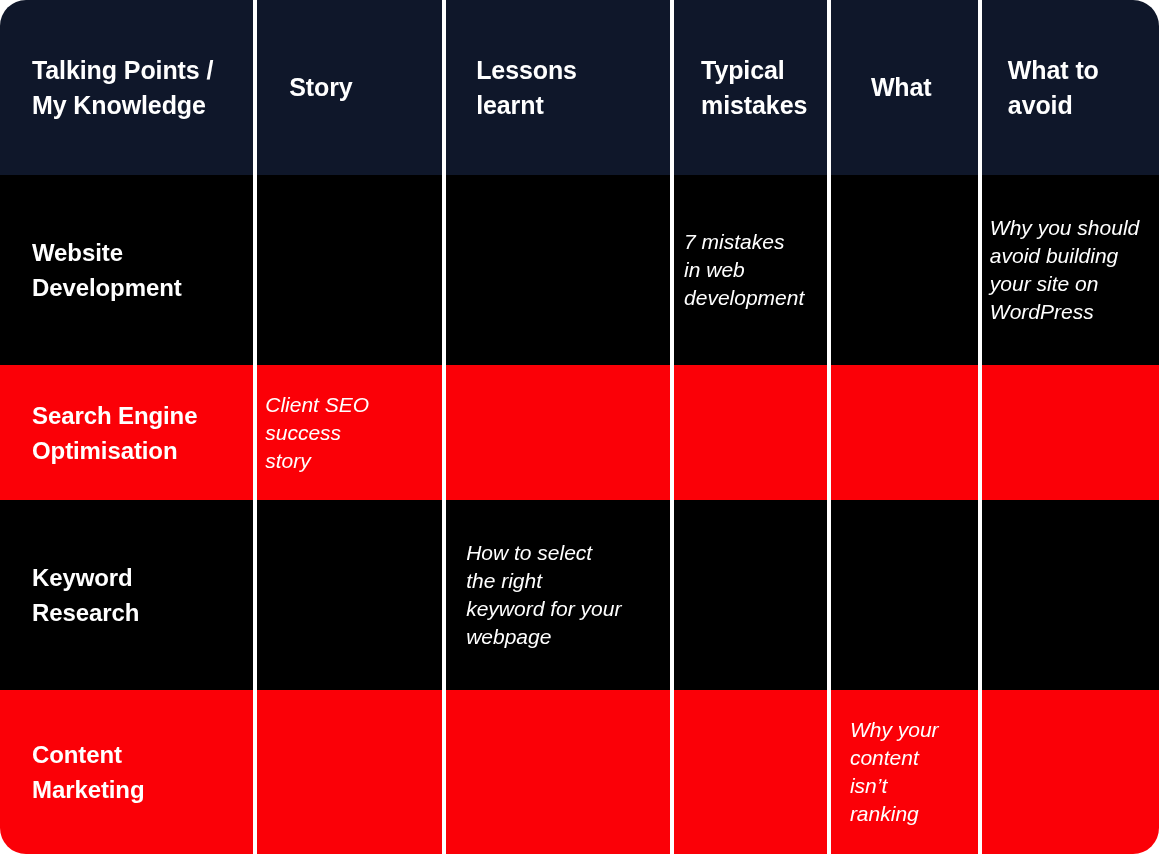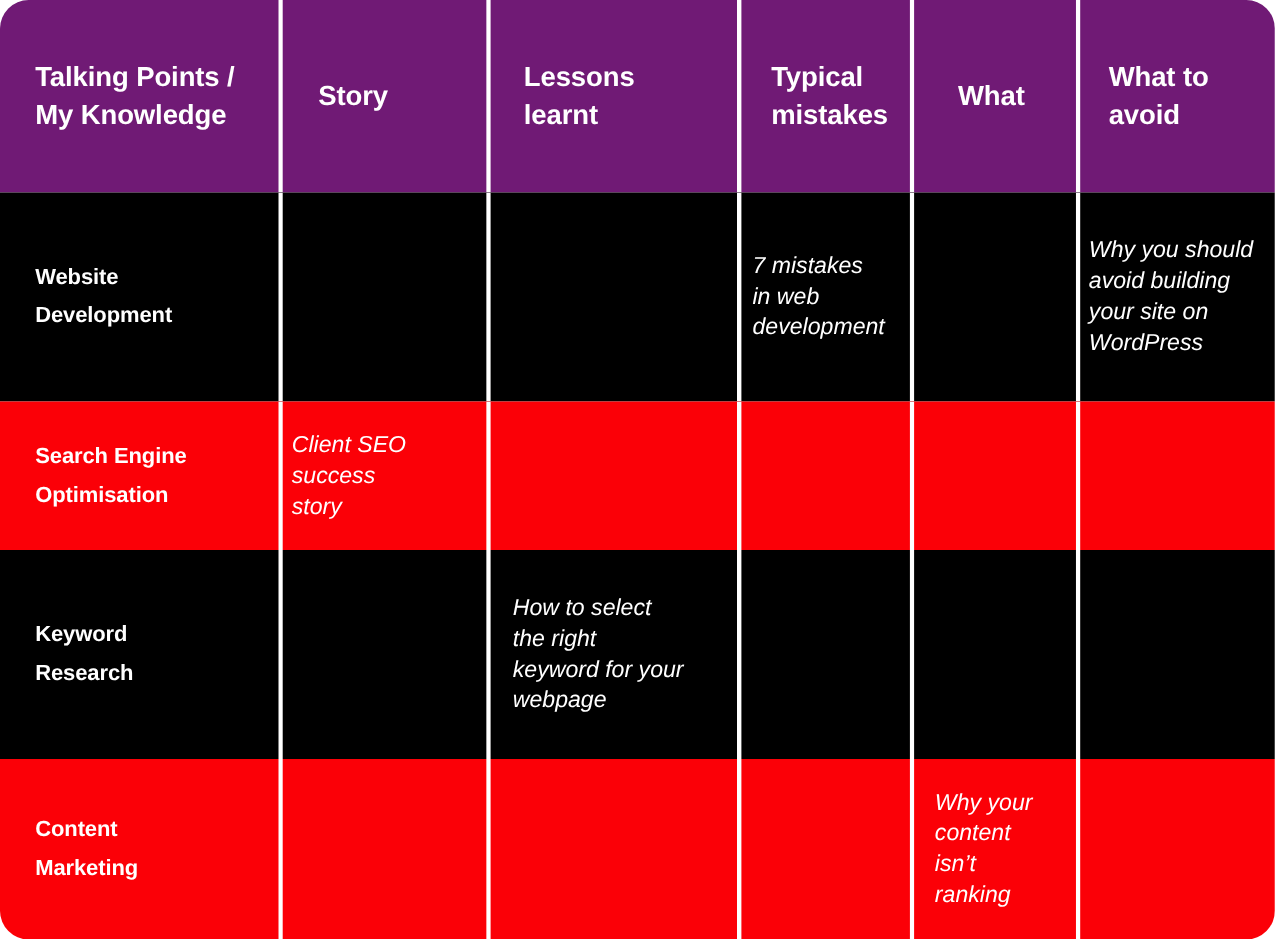--- a/index.html
+++ b/index.html
@@ -79,21 +79,21 @@
     color: #ffffff;
     font-weight: 700;
     font-size: 25px;
     line-height: 35px;
     letter-spacing: -0.1px;
   }
 
   .rowlabel {
     color: #ffffff;
     font-weight: 700;
-    font-size: 20px;
+    font-size: 24px;
     line-height: 35px;
     letter-spacing: -0.1px;
   }
 
   .note {
     color: #ffffff;
     font-style: italic;
     font-weight: 400;
     font-size: 21px;
     line-height: 28px;
@@ -125,21 +125,21 @@
   #row-web .c5 .cell-inner { padding-left: 12px; }
   #row-seo .c1 .cell-inner { padding-left: 12px; }
   #row-keyword .c2 .cell-inner { padding-left: 24px; }
   #row-content .c4 .cell-inner { padding-left: 23px; }
 </style>
 </head>
 <body>
 
 <div id="matrix">
 
-  <div class="row red" id="row-head" style="background: #701a75;">
+  <div class="row red" id="row-head" style="background: #0f172a;">
     <div class="cell c0">
       <div class="cell-inner"><span class="head-text" style="white-space: pre-line;">Talking Points /
 My Knowledge</span></div>
     </div>
     <div class="cell c1">
       <div class="cell-inner"><span class="head-text">Story</span></div>
     </div>
     <div class="cell c2">
       <div class="cell-inner"><span class="head-text" style="white-space: pre-line;">Lessons
 learnt</span></div>

